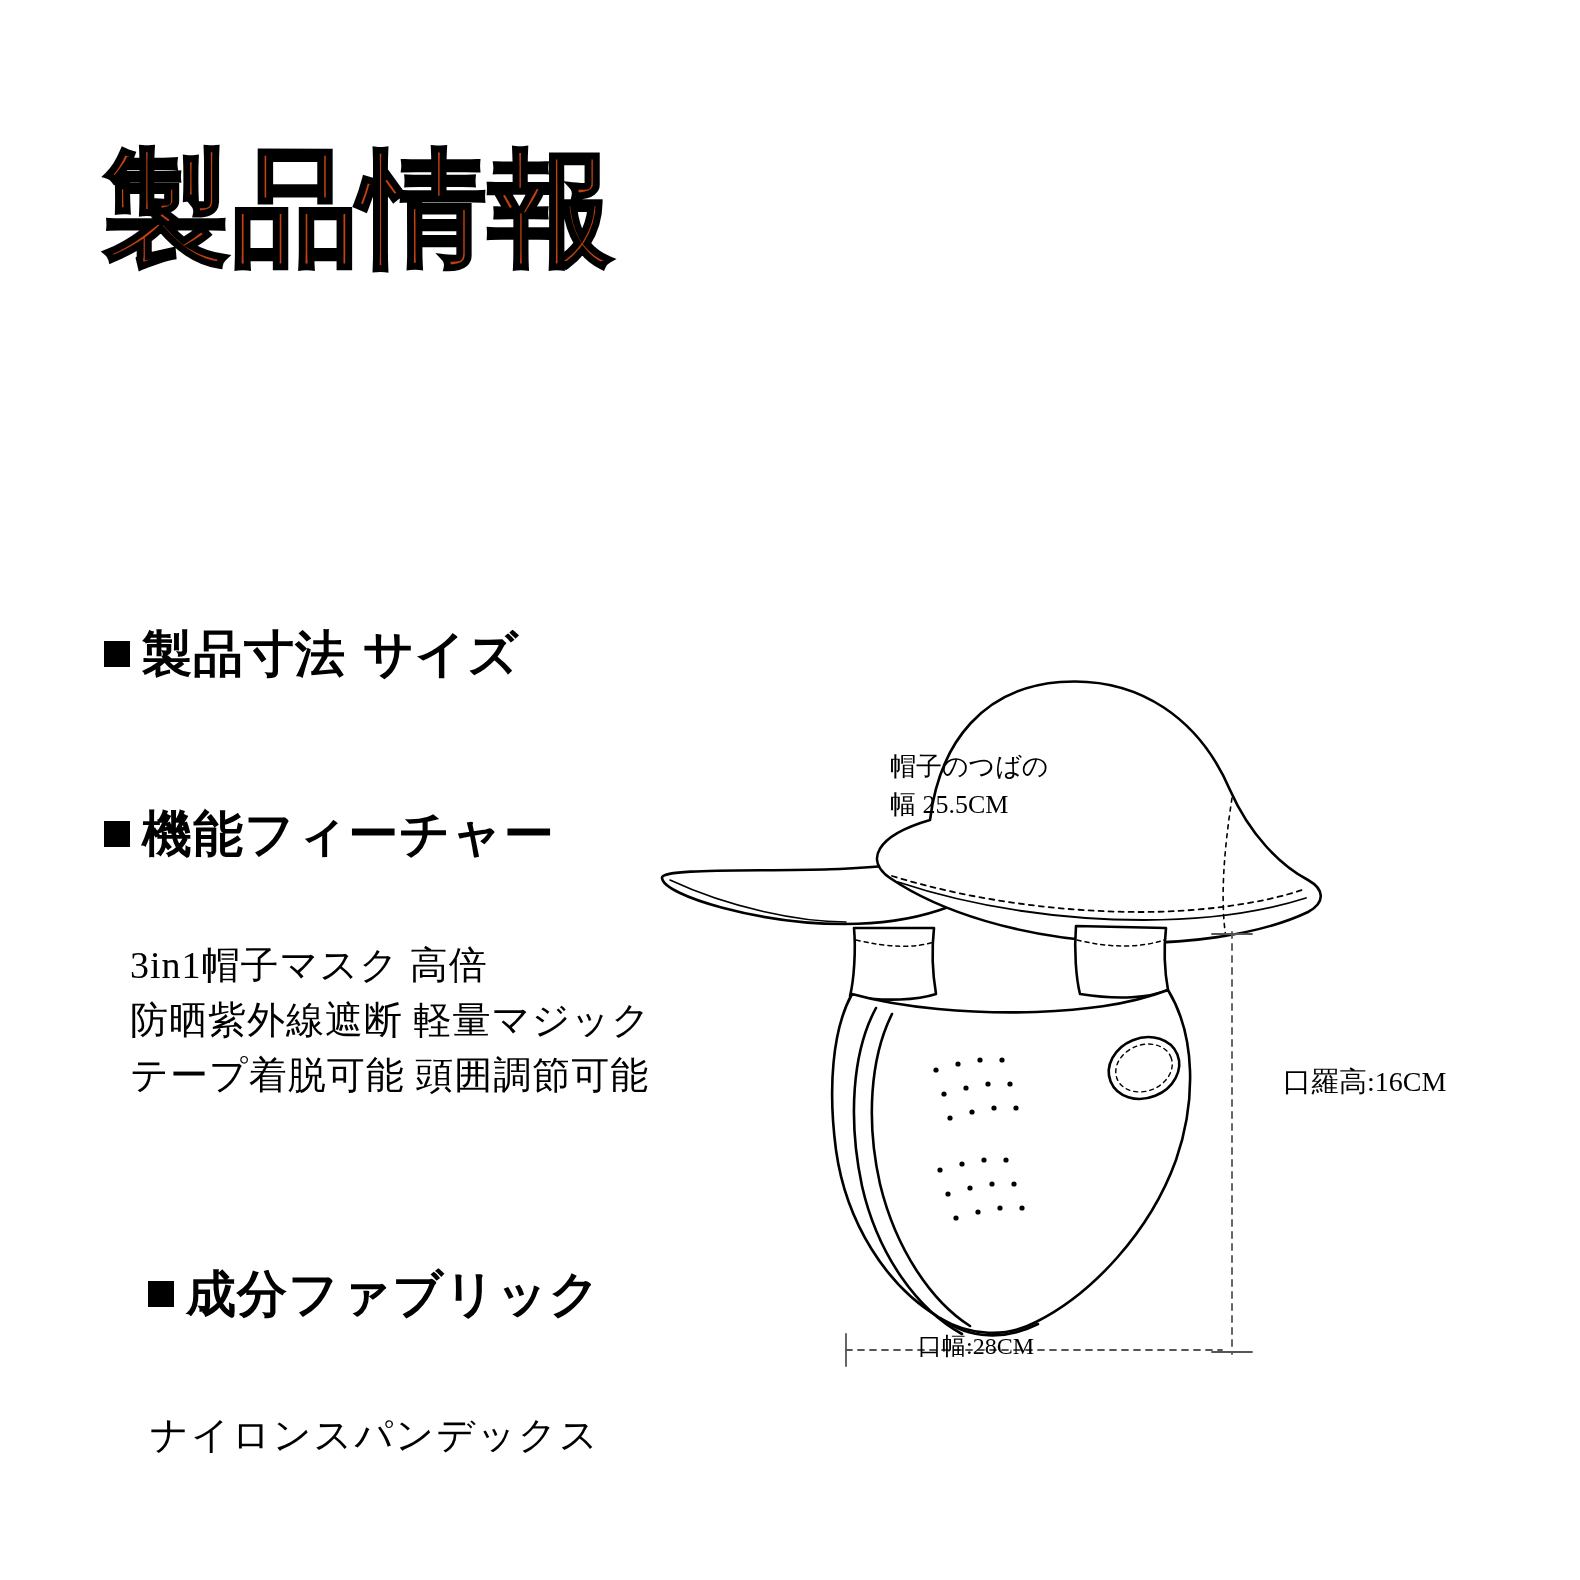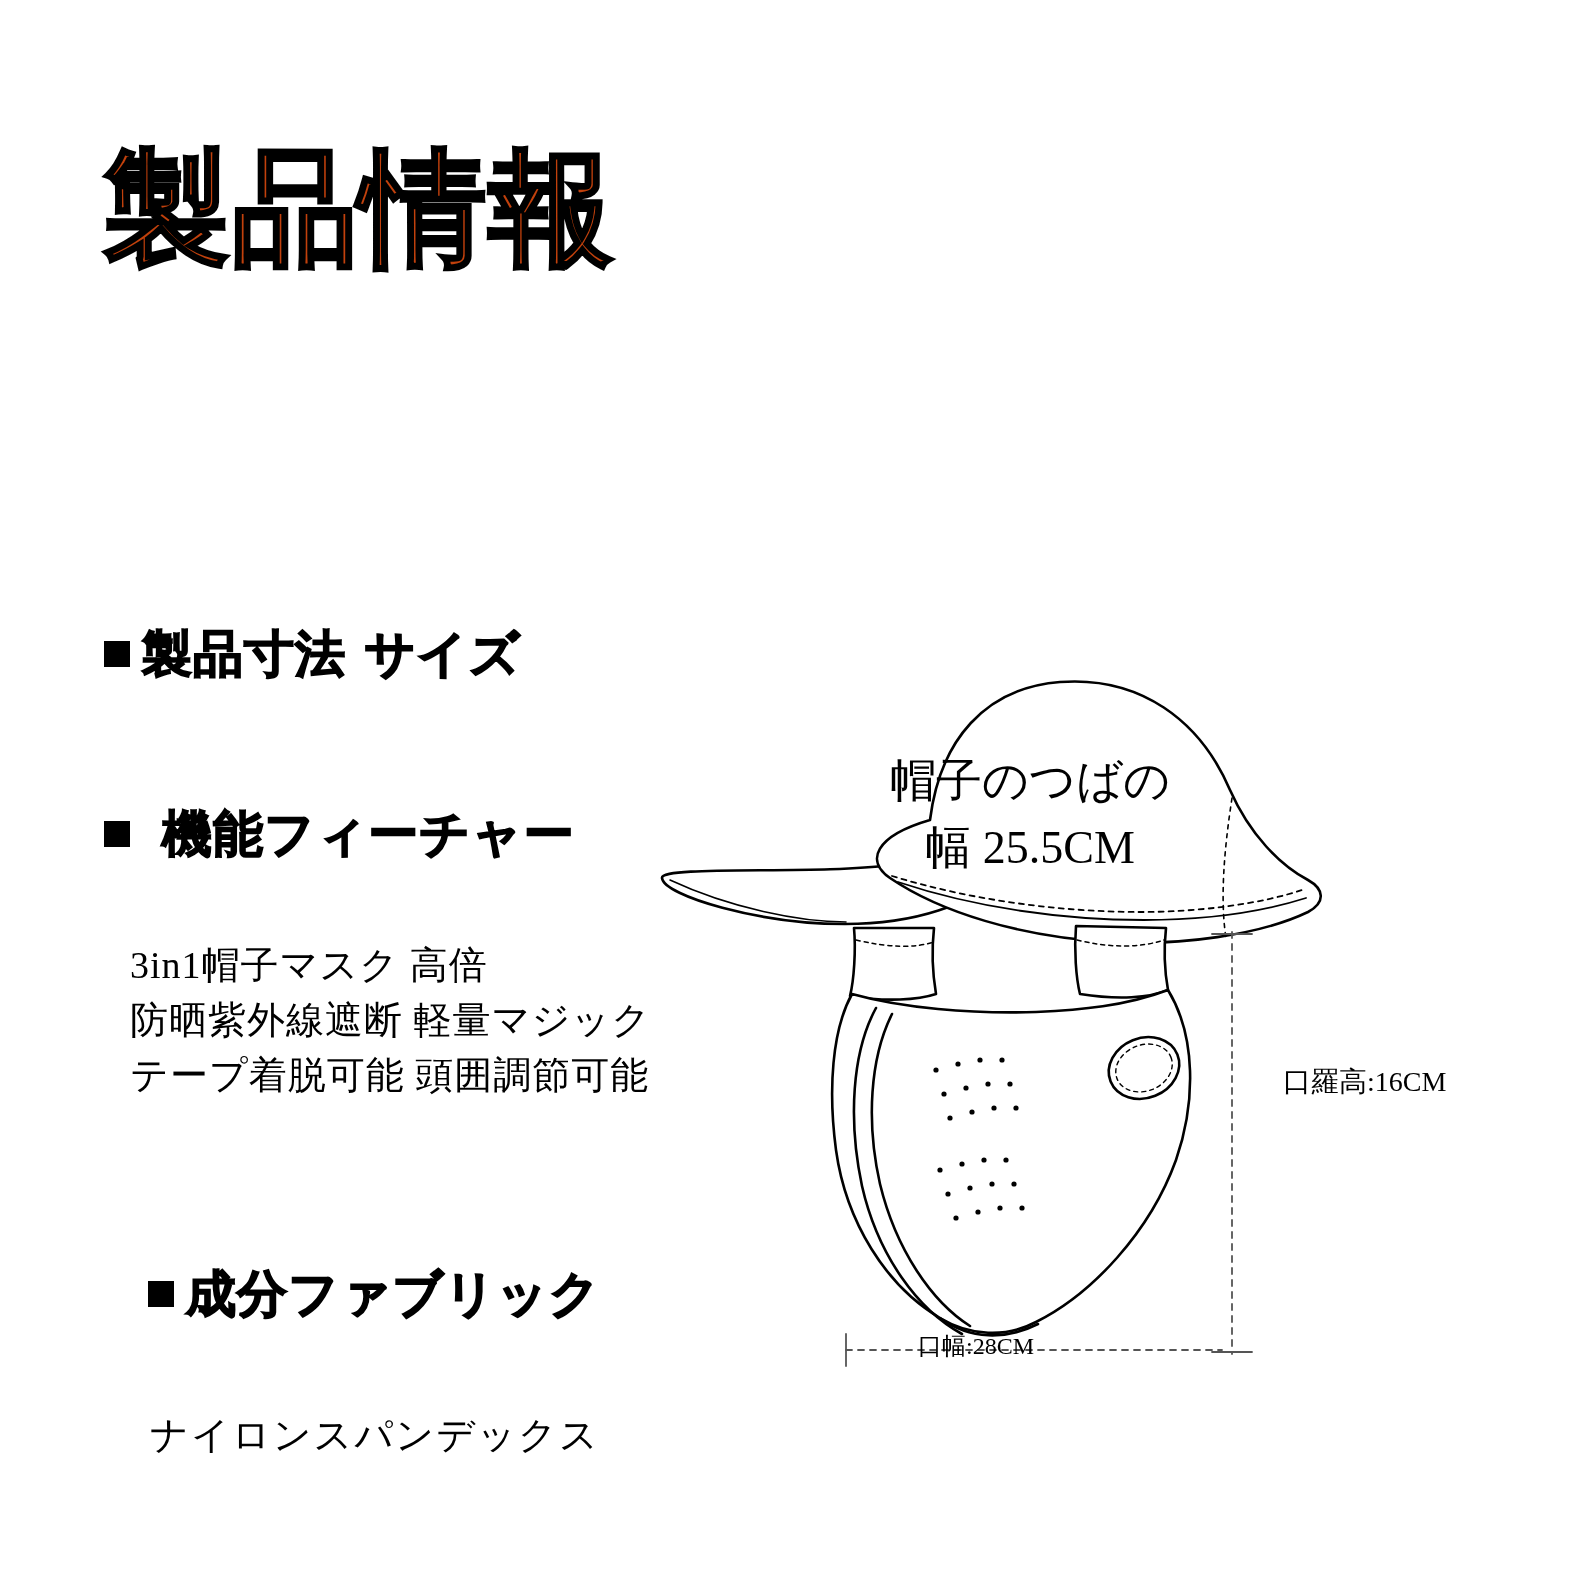--- a/index.html
+++ b/index.html
@@ -36,29 +36,29 @@
   }
   .section-bullet {
     width: 26px;
     height: 26px;
     background: #000000;
     margin-right: 12px;
     flex: none;
   }
   .section-heading {
     font-family: "DejaVu Sans", sans-serif;
-    font-weight: bold;
+    font-weight: normal;
     font-size: 50px;
     line-height: 1.05;
     letter-spacing: 1px;
     -webkit-text-stroke: 1.6px #000;
   }
 
   #sec-size { left: 104px; top: 628px; }
-  #sec-feature { left: 104px; top: 808px; gap: 20px; }
+  #sec-feature { left: 104px; top: 808px; }
   #sec-fabric { left: 104px; top: 1268px; padding-left: 44px; }
 
   .feature-body {
     position: absolute;
     left: 120px;
     top: 938px;
     font-family: "Liberation Serif", serif;
     font-size: 38px;
     line-height: 1.45;
     letter-spacing: 1px;
@@ -81,23 +81,22 @@
     top: 650px;
     width: 900px;
     height: 800px;
   }
 
   .label-brim {
     position: absolute;
     left: 890px;
     top: 748px;
     font-family: "Liberation Serif", serif;
-    font-size: 46px;
+    font-size: 26px;
     line-height: 1.45;
-    text-align: center;
     white-space: pre-line;
   }
   .label-height {
     position: absolute;
     left: 1283px;
     top: 1063px;
     font-family: "Liberation Serif", serif;
     font-size: 28px;
     white-space: nowrap;
   }

